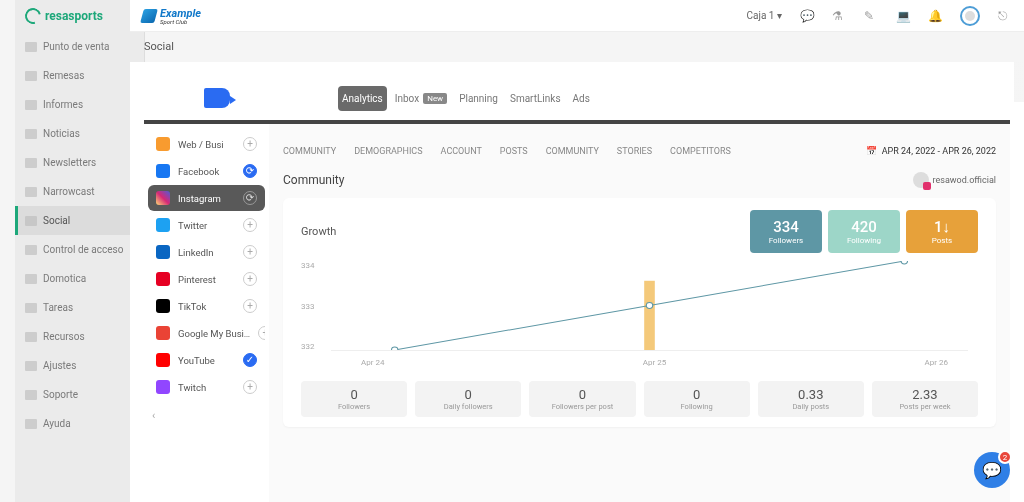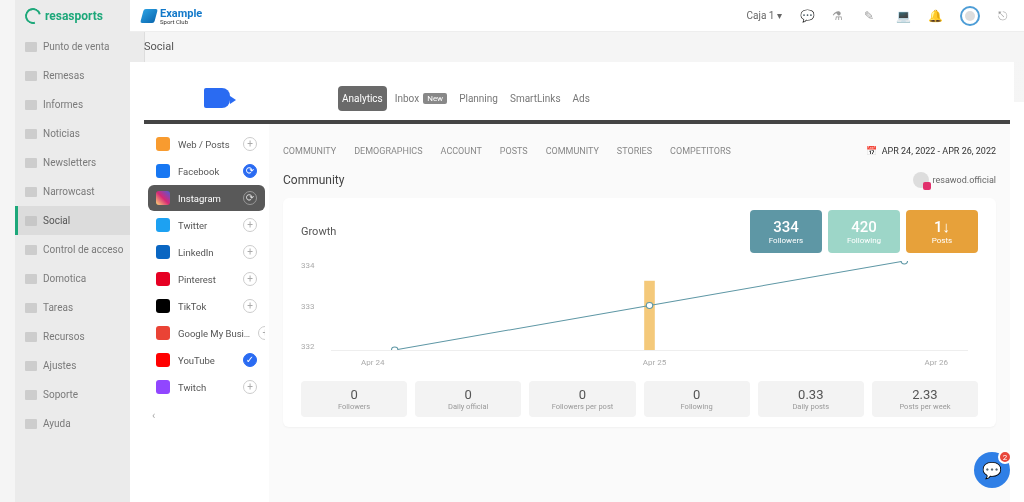--- a/index.html
+++ b/index.html
@@ -6,21 +6,21 @@
 body { background:#f5f5f5; width:1024px; height:502px; overflow:hidden; position:relative; }
 .app-sidebar { position:absolute; top:0; left:0; width:130px; height:100%; background:#ebebeb; border-right:1px solid #ddd;margin-left:15px; }
 .logo-bar { display:flex; align-items:center; padding:8px 10px; height:32px; }
 .logo-bar .r-icon { width:16px; height:16px; border:2px solid #1da87a; border-radius:50%; border-right-color:transparent; margin-right:4px; transform:rotate(30deg);}
 .logo-bar .r-txt { font-size:12px; font-weight:700; color:#1da87a; }
 .app-sidebar .item { display:flex; align-items:center; gap:6px; padding:9px 10px; font-size:10px; color:#7a7a7a; cursor:pointer;}
 .app-sidebar .item.active { background:#dcdcdc; color:#555; position:relative;}
 .app-sidebar .item.active::before{content:'';position:absolute;left:0;top:0;bottom:0;width:3px;background:#1da87a;}
 .app-sidebar .item .ic { width:12px; height:10px; background:#b9b9b9; opacity:.6; border-radius:1px; display:inline-block;}
 .topbar { position:absolute; top:0; left:130px; right:0; height:32px; background:#fff; display:flex; align-items:center; padding:0 12px; border-bottom:1px solid #eee;}
-.club-logo { display:flex; align-items:center; gap:4px; font-size:11px; color:#1178c9; font-weight:700;}
+.club-logo { display:flex; align-items:center; gap:4px; font-size:11px; color:#1178c9; font-weight:700;font-style:italic;}
 .club-logo .ex-icon{width:14px;height:14px;background:linear-gradient(135deg,#2aa0e2,#0b68b0);border-radius:2px;transform:skewX(-15deg);}
 .club-logo .sub{font-size:6px;color:#333;display:block;margin-top:-2px;font-weight:400;}
 .topbar .spacer{flex:1;}
 .topbar .right{display:flex;align-items:center;gap:18px;color:#888;font-size:12px;}
 .topbar .right .drop{font-size:10px;color:#666;}
 .topbar .right .ticon{width:14px;height:14px;display:inline-block;color:#999;}
 .topbar .right .avatar-circle{width:20px;height:20px;border-radius:50%;border:2px solid #4d9dd6;display:flex;align-items:center;justify-content:center;}
 .topbar .right .avatar-circle .dot{width:10px;height:10px;border-radius:50%;background:#ddd;}
 .bread{position:absolute;top:32px;left:130px;right:0;height:30px;padding:8px 14px;font-size:11px;color:#555;}
 .content{position:absolute;top:62px;left:130px;right:0;bottom:0;background:#fff;padding:14px 14px 0 14px;}
@@ -179,21 +179,21 @@
           <span>Ads</span>
         </div>
     </div>
   </div>
 
   <div class="metricool-body">
 
     <div class="social-list">
       <div class="sitem">
           <span class="sicon rss"></span>
-          <span>Web / Posts</span>
+          <span>Web / Busi</span>
           <span class="plus">+</span>
         </div>
       <div class="sitem">
           <span class="sicon fb"></span>
           <span>Facebook</span>
           <span class="plus" style="background:#2a6bf2;border-color:#2a6bf2;color:#fff">⟳</span>
         </div>
       <div class="sitem active">
           <span class="sicon ig"></span>
           <span>Instagram</span>
@@ -298,21 +298,21 @@
             <span>Apr 26</span>
           </div>
         </div>
         <div class="mini-stats">
           <div class="mini">
               <div class="mn">0</div>
               <div class="ml">Followers</div>
             </div>
           <div class="mini">
               <div class="mn">0</div>
-              <div class="ml">Daily official</div>
+              <div class="ml">Daily followers</div>
             </div>
           <div class="mini">
               <div class="mn">0</div>
               <div class="ml">Followers per post</div>
             </div>
           <div class="mini">
               <div class="mn">0</div>
               <div class="ml">Following</div>
             </div>
           <div class="mini">

